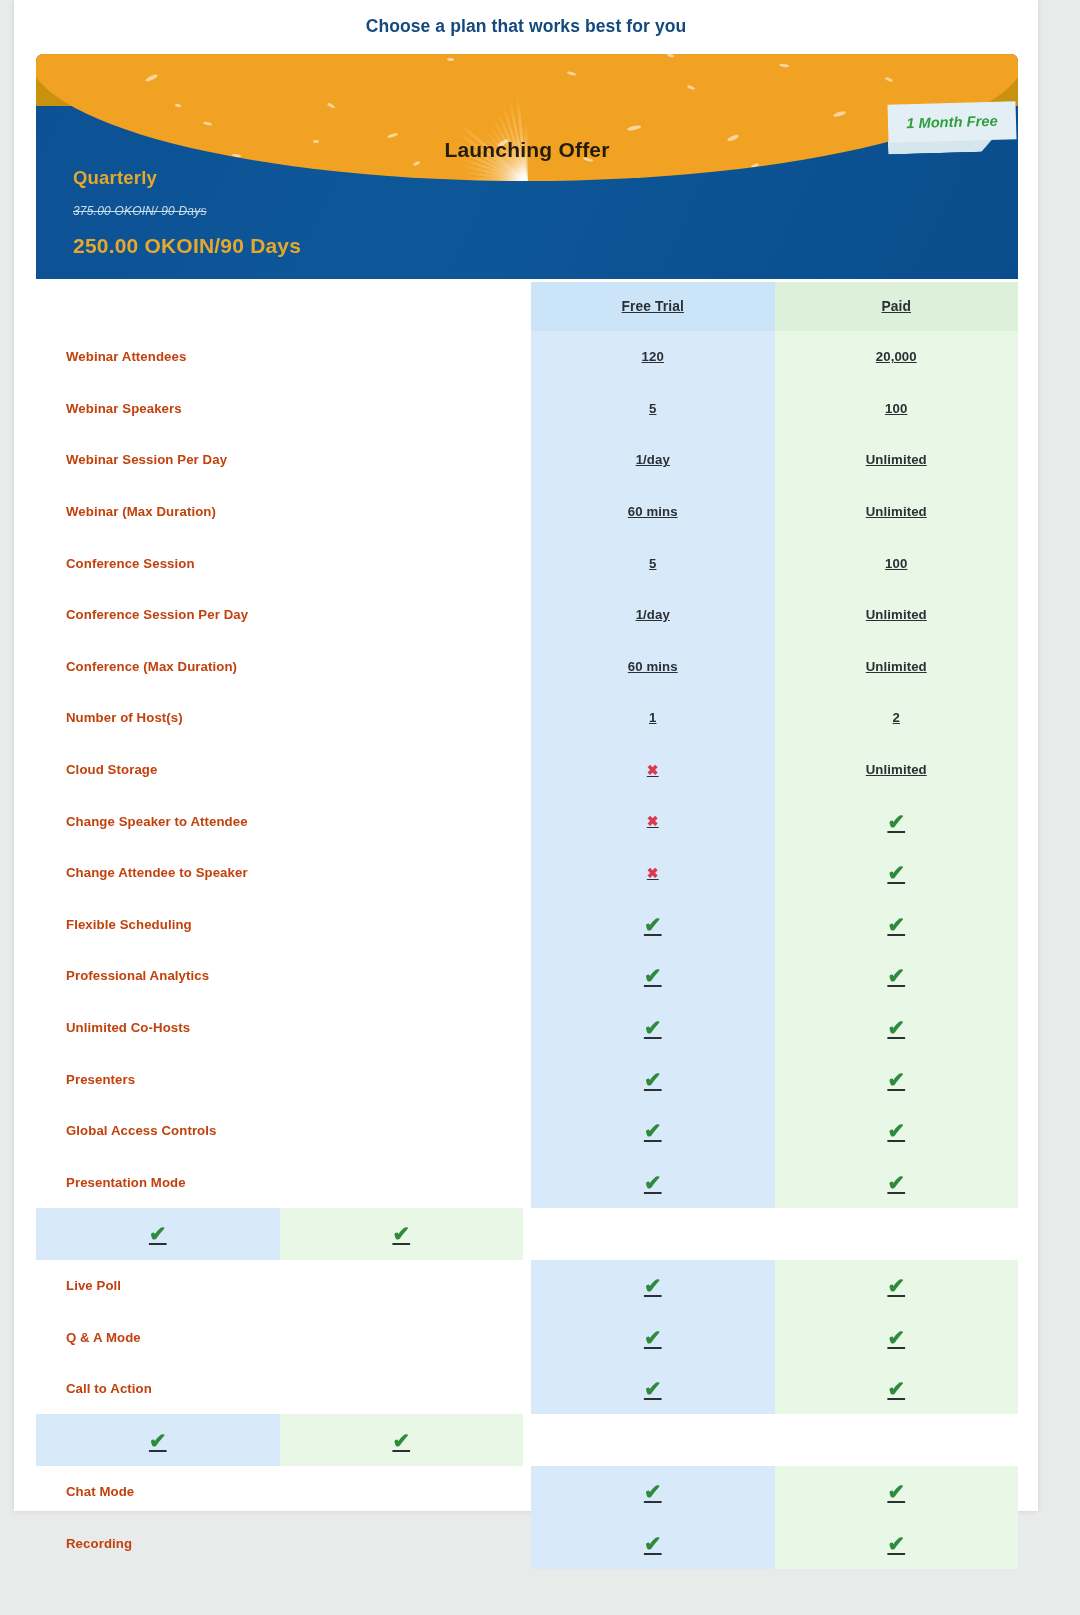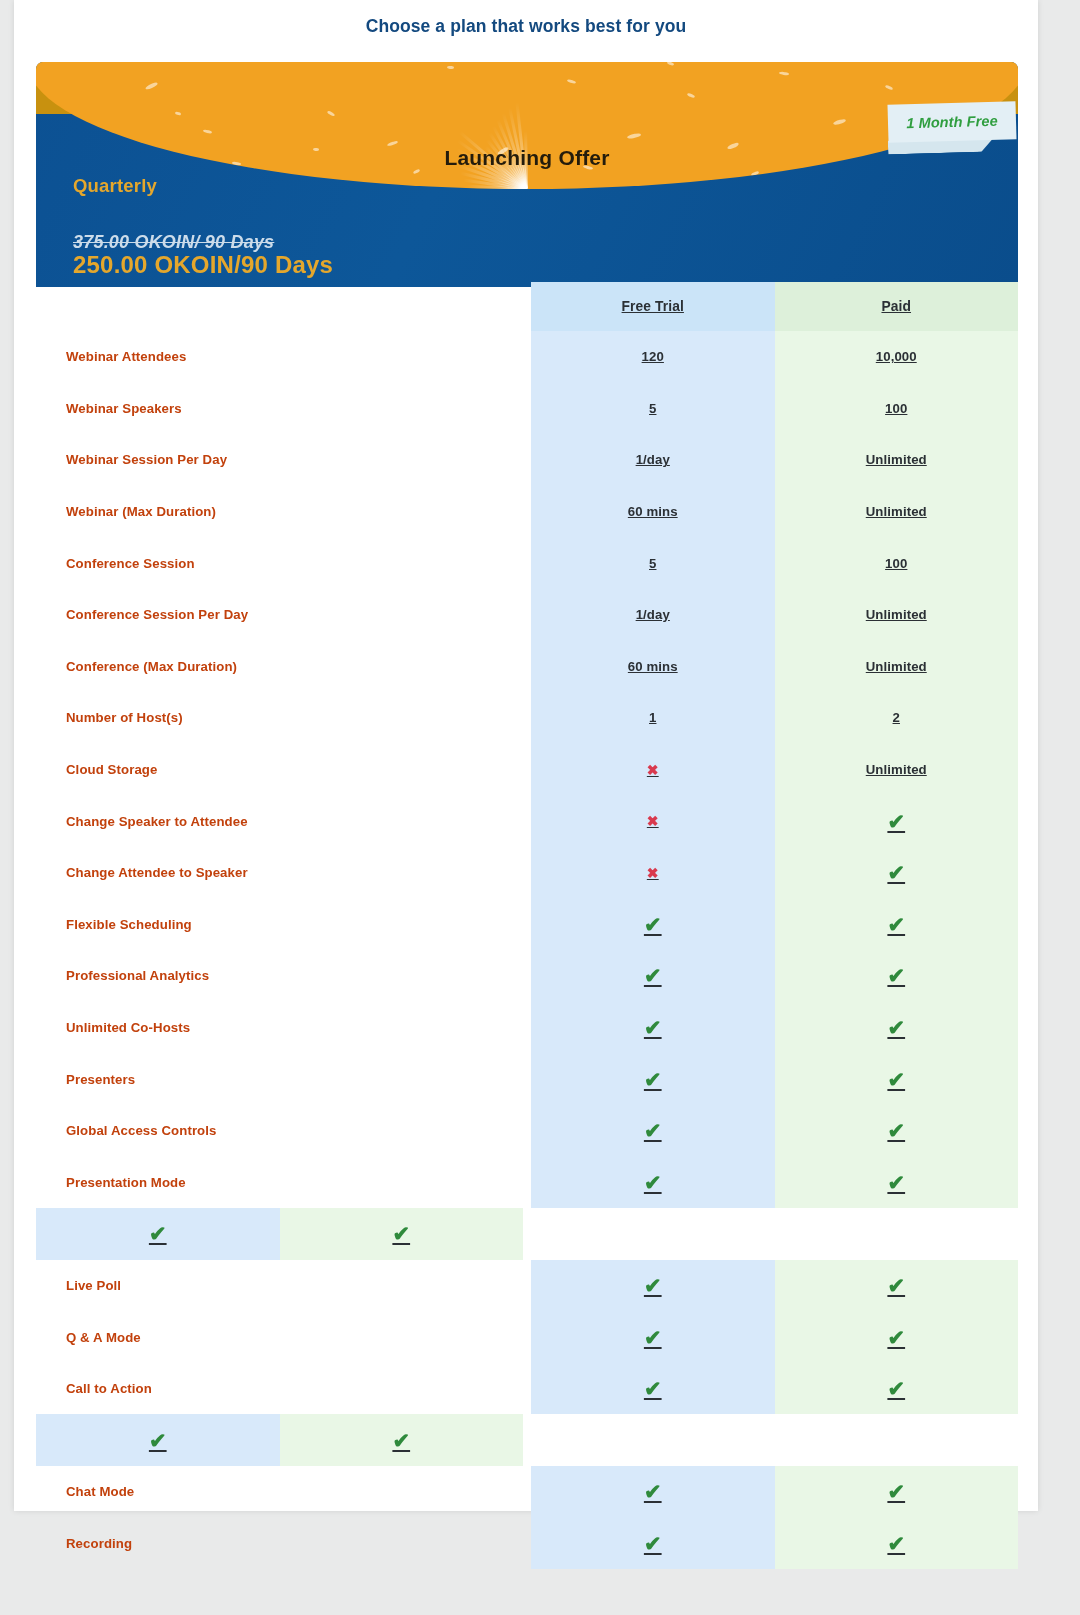--- a/index.html
+++ b/index.html
@@ -40,21 +40,21 @@
     font-size: 17.5px;
     font-weight: 700;
     letter-spacing: 0.1px;
     color: #13497f;
   }
 
   
   .plan-card {
     position: absolute;
     left: 22px;
-    top: 62px;
+    top: 54px;
     width: 982px;
     height: 225px;
     background: linear-gradient(115deg, #0c5193 0%, #0d5799 42%, #0a4d8c 100%);
     border-radius: 7px 7px 0 0;
     overflow: hidden;
     padding-left: 28px;
   }
 
   
   .fold {
@@ -127,37 +127,35 @@
     top: 113px;
     font-size: 18.5px;
     font-weight: 700;
     color: #e5a72c;
     letter-spacing: 0.2px;
   }
   .price-old {
     position: absolute;
     left: 37px;
     top: 150px;
-    font-size: 18px;
-    font-weight: 700;
+    font-size: 12px;
+    font-weight: 400;
     font-style: italic;
     color: #ccdcea;
     text-decoration: line-through;
     letter-spacing: 0.2px;
-    margin-top: 20px;
   }
   .price-new {
     position: absolute;
     left: 37px;
     top: 180px;
-    font-size: 24px;
+    font-size: 21px;
     font-weight: 700;
     color: #e5a72c;
     letter-spacing: 0.2px;
-    margin-top: 9px;
   }
 
   
   .ribbon {
     position: absolute;
     left: 874px;
     top: 103px;
     width: 128px;
     height: 38px;
     background: #e3eff5;
@@ -332,21 +330,21 @@
 
     <div class="table" id="table">
         <div class="row head">
           <div class="c-feature"></div>
           <div class="c-val free">Free Trial</div>
           <div class="c-val paid">Paid</div>
         </div>
         <div class="row">
           <div class="c-feature">Webinar Attendees</div>
           <div class="c-val free">120</div>
-          <div class="c-val paid">10,000</div>
+          <div class="c-val paid">20,000</div>
         </div>
         <div class="row">
           <div class="c-feature">Webinar Speakers</div>
           <div class="c-val free">5</div>
           <div class="c-val paid">100</div>
         </div>
         <div class="row">
           <div class="c-feature">Webinar Session Per Day</div>
           <div class="c-val free">1/day</div>
           <div class="c-val paid">Unlimited</div>

